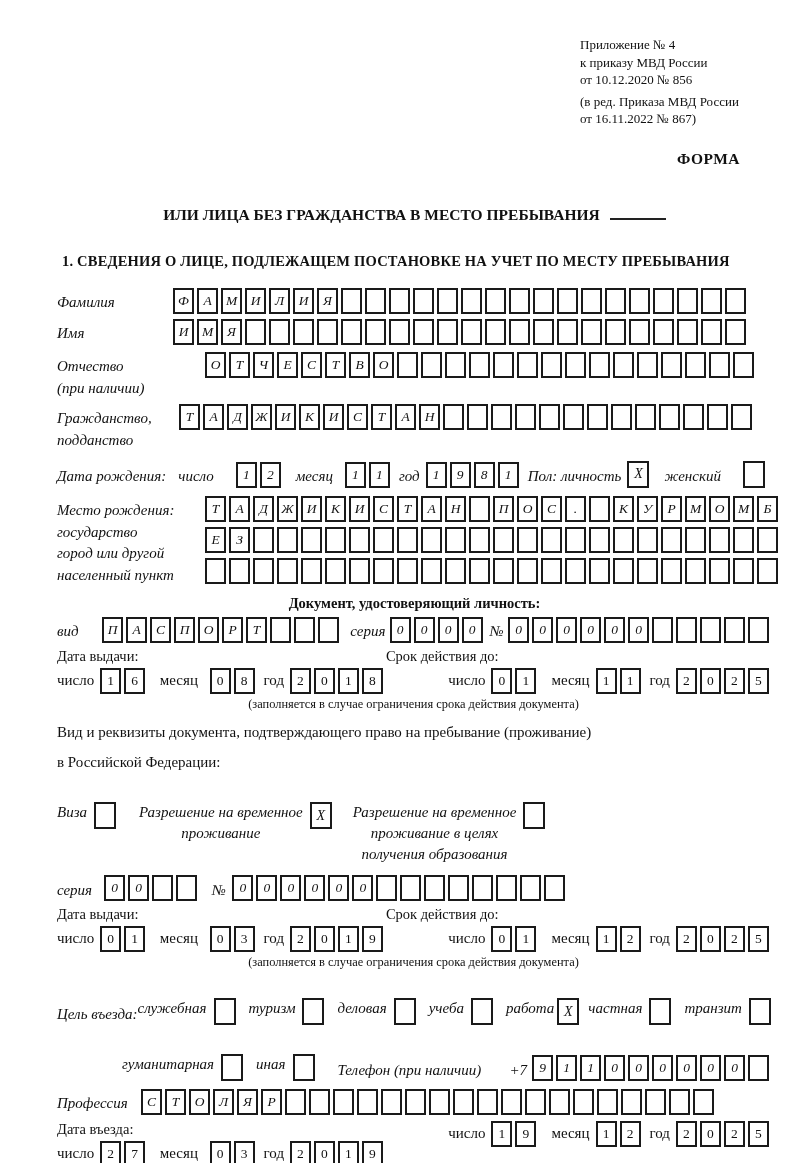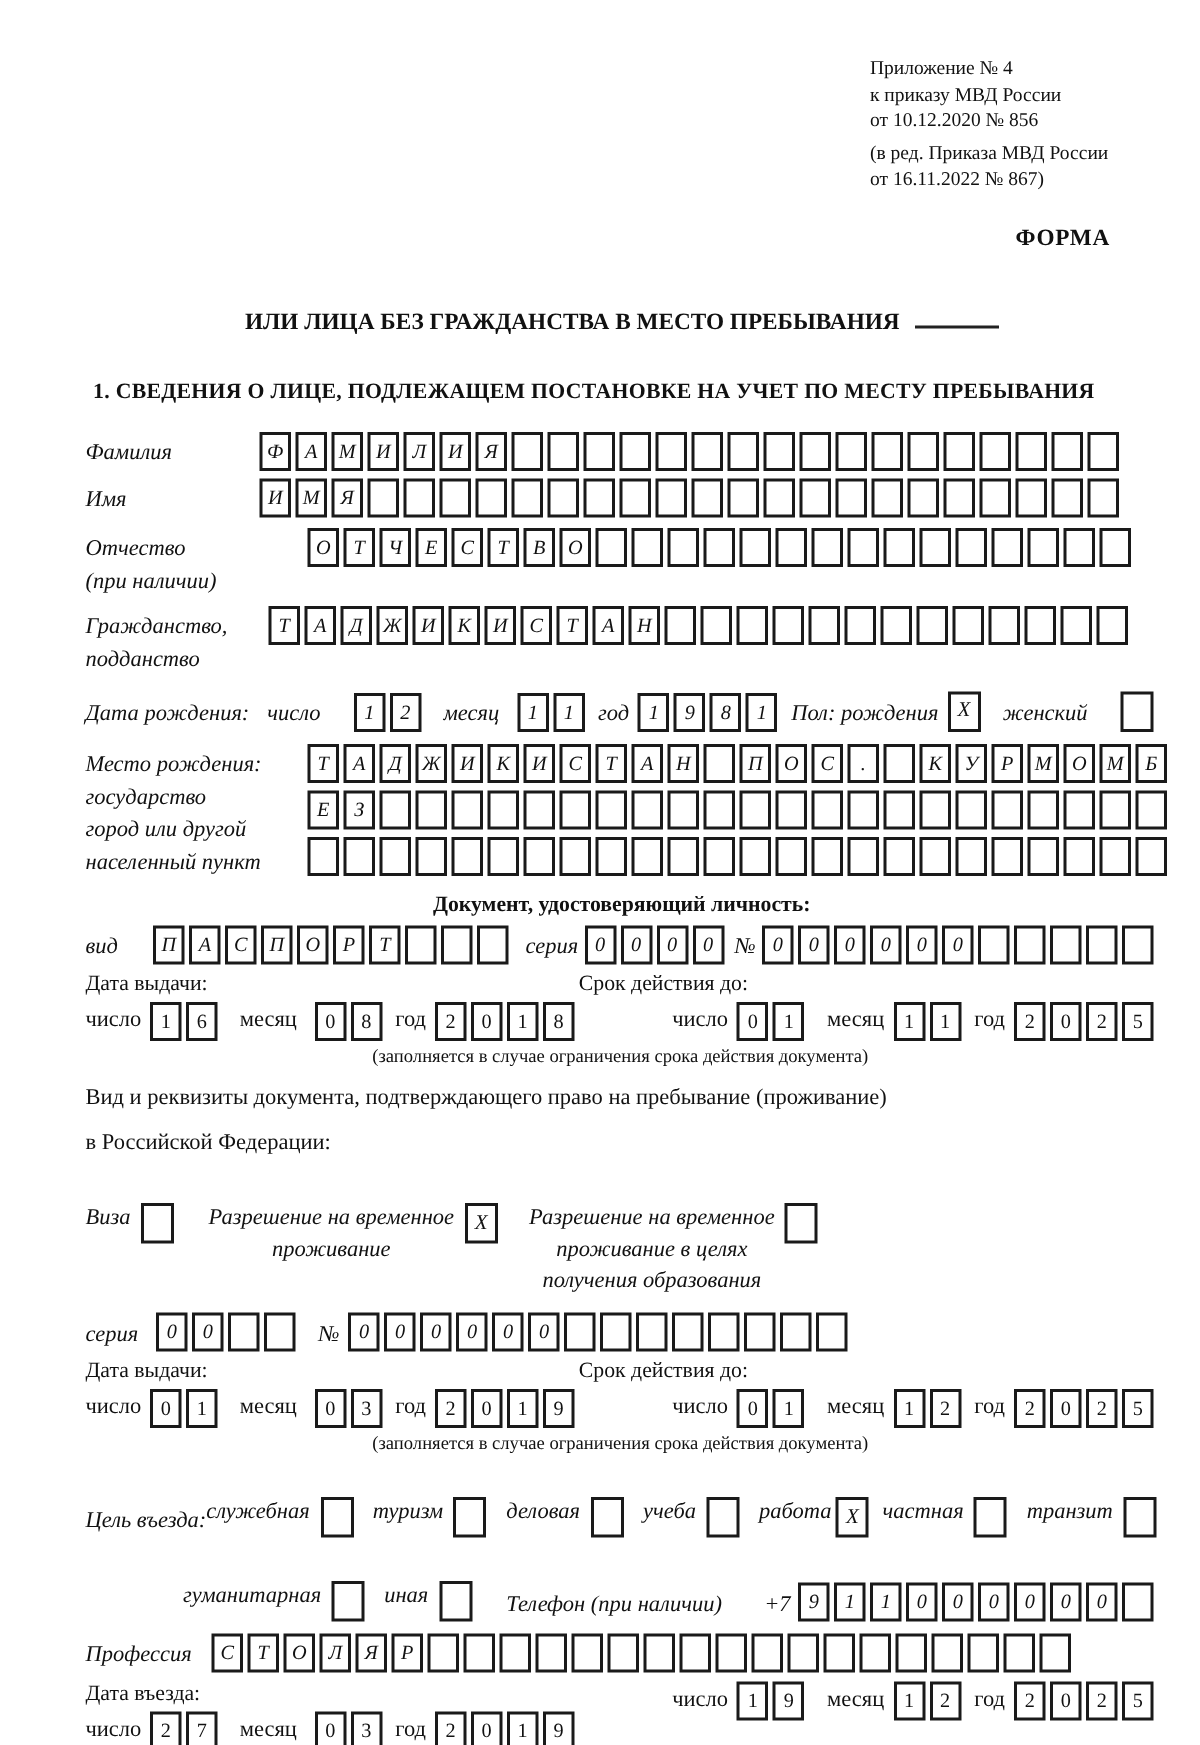--- a/index.html
+++ b/index.html
@@ -207,21 +207,21 @@
     <span class="sp-s"></span>
   <span class="lbl">год</span>
     <span class="sp-s"></span>
   <span class="cells">
       <span class="cell">1</span>
       <span class="cell">9</span>
       <span class="cell">8</span>
       <span class="cell">1</span>
     </span>
     <span class="sp-s"></span>
-  <span class="lbl">Пол: рождения</span>
+  <span class="lbl">Пол: личность</span>
     <span class="sp-s"></span>
   <span class="cells cells--box">
       <span class="cell">X</span>
     </span>
     <span class="sp-m"></span>
   <span class="lbl">женский</span>
     <span class="sp-l"></span>
   <span class="cells cells--box">
       <span class="cell">&nbsp;</span>
     </span>

